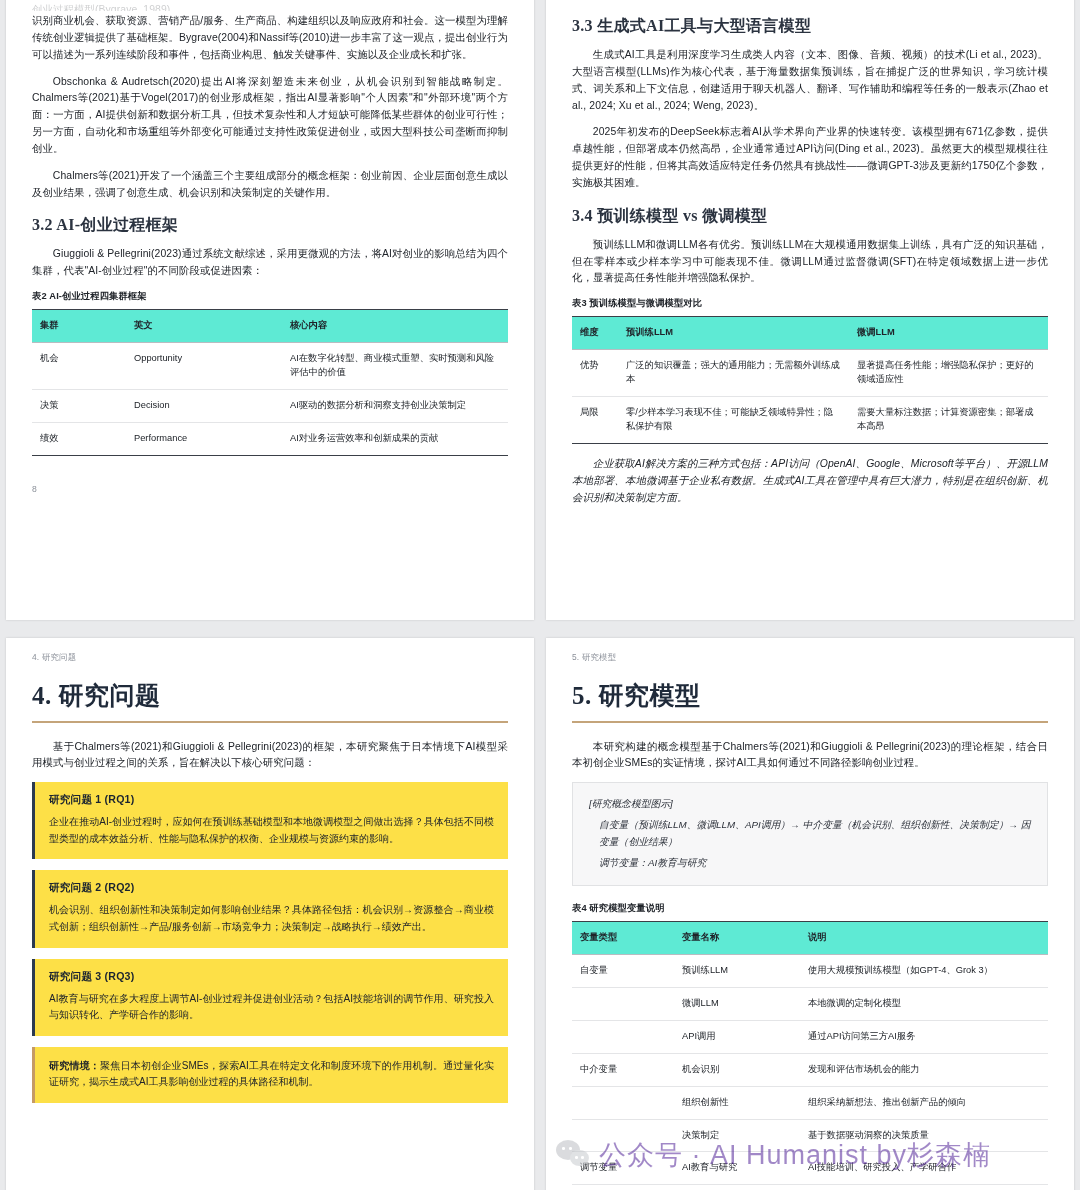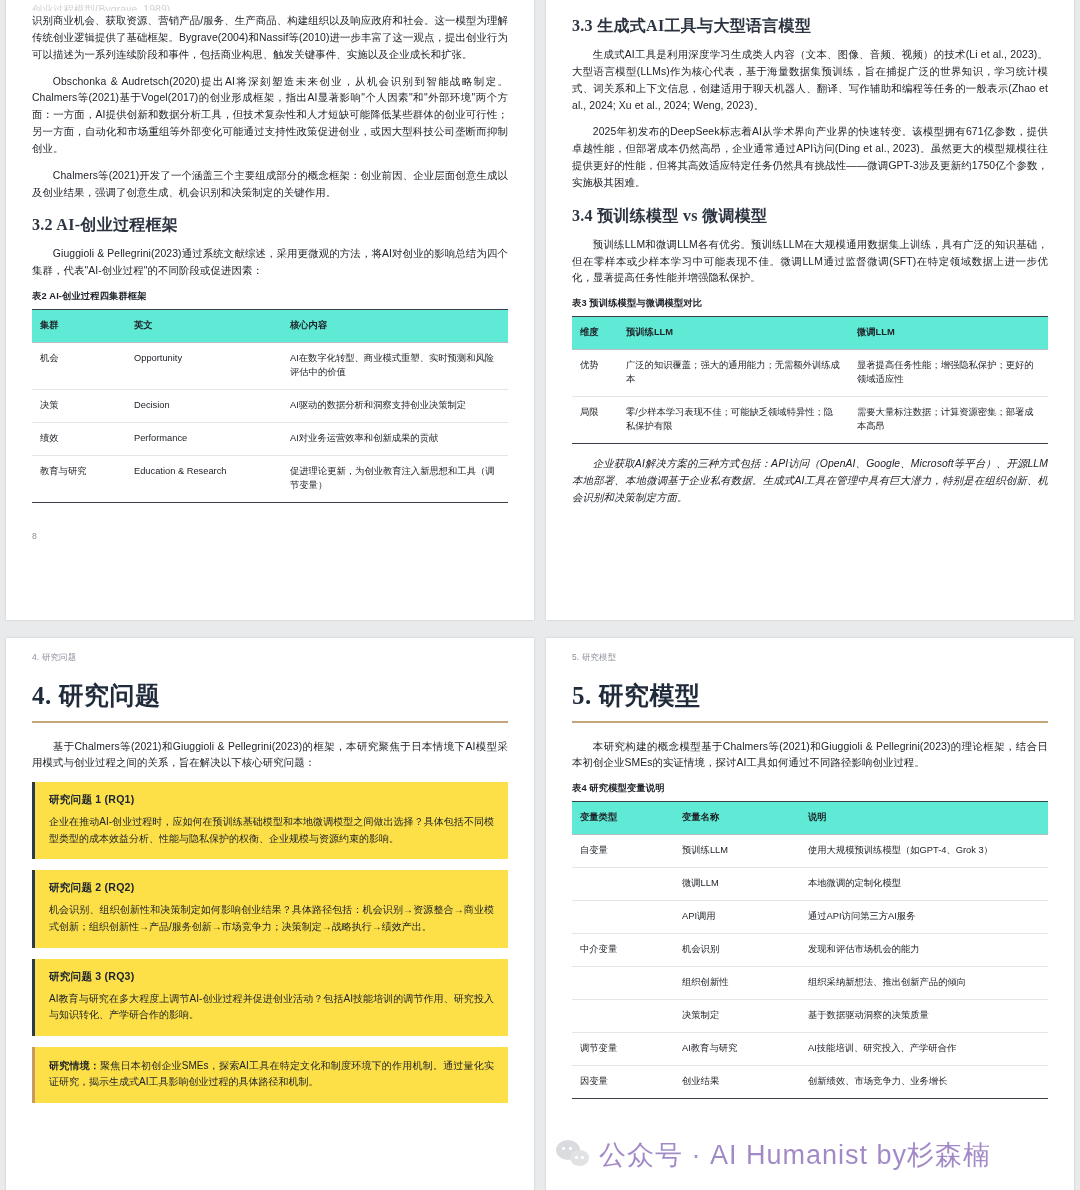--- a/index.html
+++ b/index.html
@@ -177,25 +177,20 @@
             <tr>
               <td>决策</td>
               <td>Decision</td>
               <td>AI驱动的数据分析和洞察支持创业决策制定</td>
             </tr>
             <tr>
               <td>绩效</td>
               <td>Performance</td>
               <td>AI对业务运营效率和创新成果的贡献</td>
             </tr>
-            <tr>
-              <td>教育与研究</td>
-              <td>Education &amp; Research</td>
-              <td>促进理论更新，为创业教育注入新思想和工具（调节变量）</td>
-            </tr>
           </tbody>
         </table>
 
 
         <p class="pagenum" style="margin-top:28px;">8</p>
       </div>
     </div>
 
     <div class="page" style="top:638px;height:560px;">
       <div class="page-inner" style="padding-top:14px;">
@@ -275,20 +270,25 @@
     <div class="page" style="top:638px;height:560px;">
       <div class="page-inner" style="padding-top:14px;">
 
         <p class="runhead">5. 研究模型</p>
 
         <h1 class="bigsec">5. 研究模型</h1>
         <div class="rule-amber"></div>
 
         <p class="body indent">本研究构建的概念模型基于Chalmers等(2021)和Giuggioli &amp; Pellegrini(2023)的理论框架，结合日本初创企业SMEs的实证情境，探讨AI工具如何通过不同路径影响创业过程。</p>
 
+        <div class="figbox">
+          <p>[研究概念模型图示]</p>
+          <p class="ind">自变量（预训练LLM、微调LLM、API调用）→ 中介变量（机会识别、组织创新性、决策制定）→ 因变量（创业结果）</p>
+          <p class="ind">调节变量：AI教育与研究</p>
+        </div>
 
         <div class="tbl-cap">表4 研究模型变量说明</div>
 
         <table class="doc">
           <thead>
             <tr>
               <th style="width:86px;">变量类型</th>
               <th style="width:110px;">变量名称</th>
               <th>说明</th>
             </tr>

